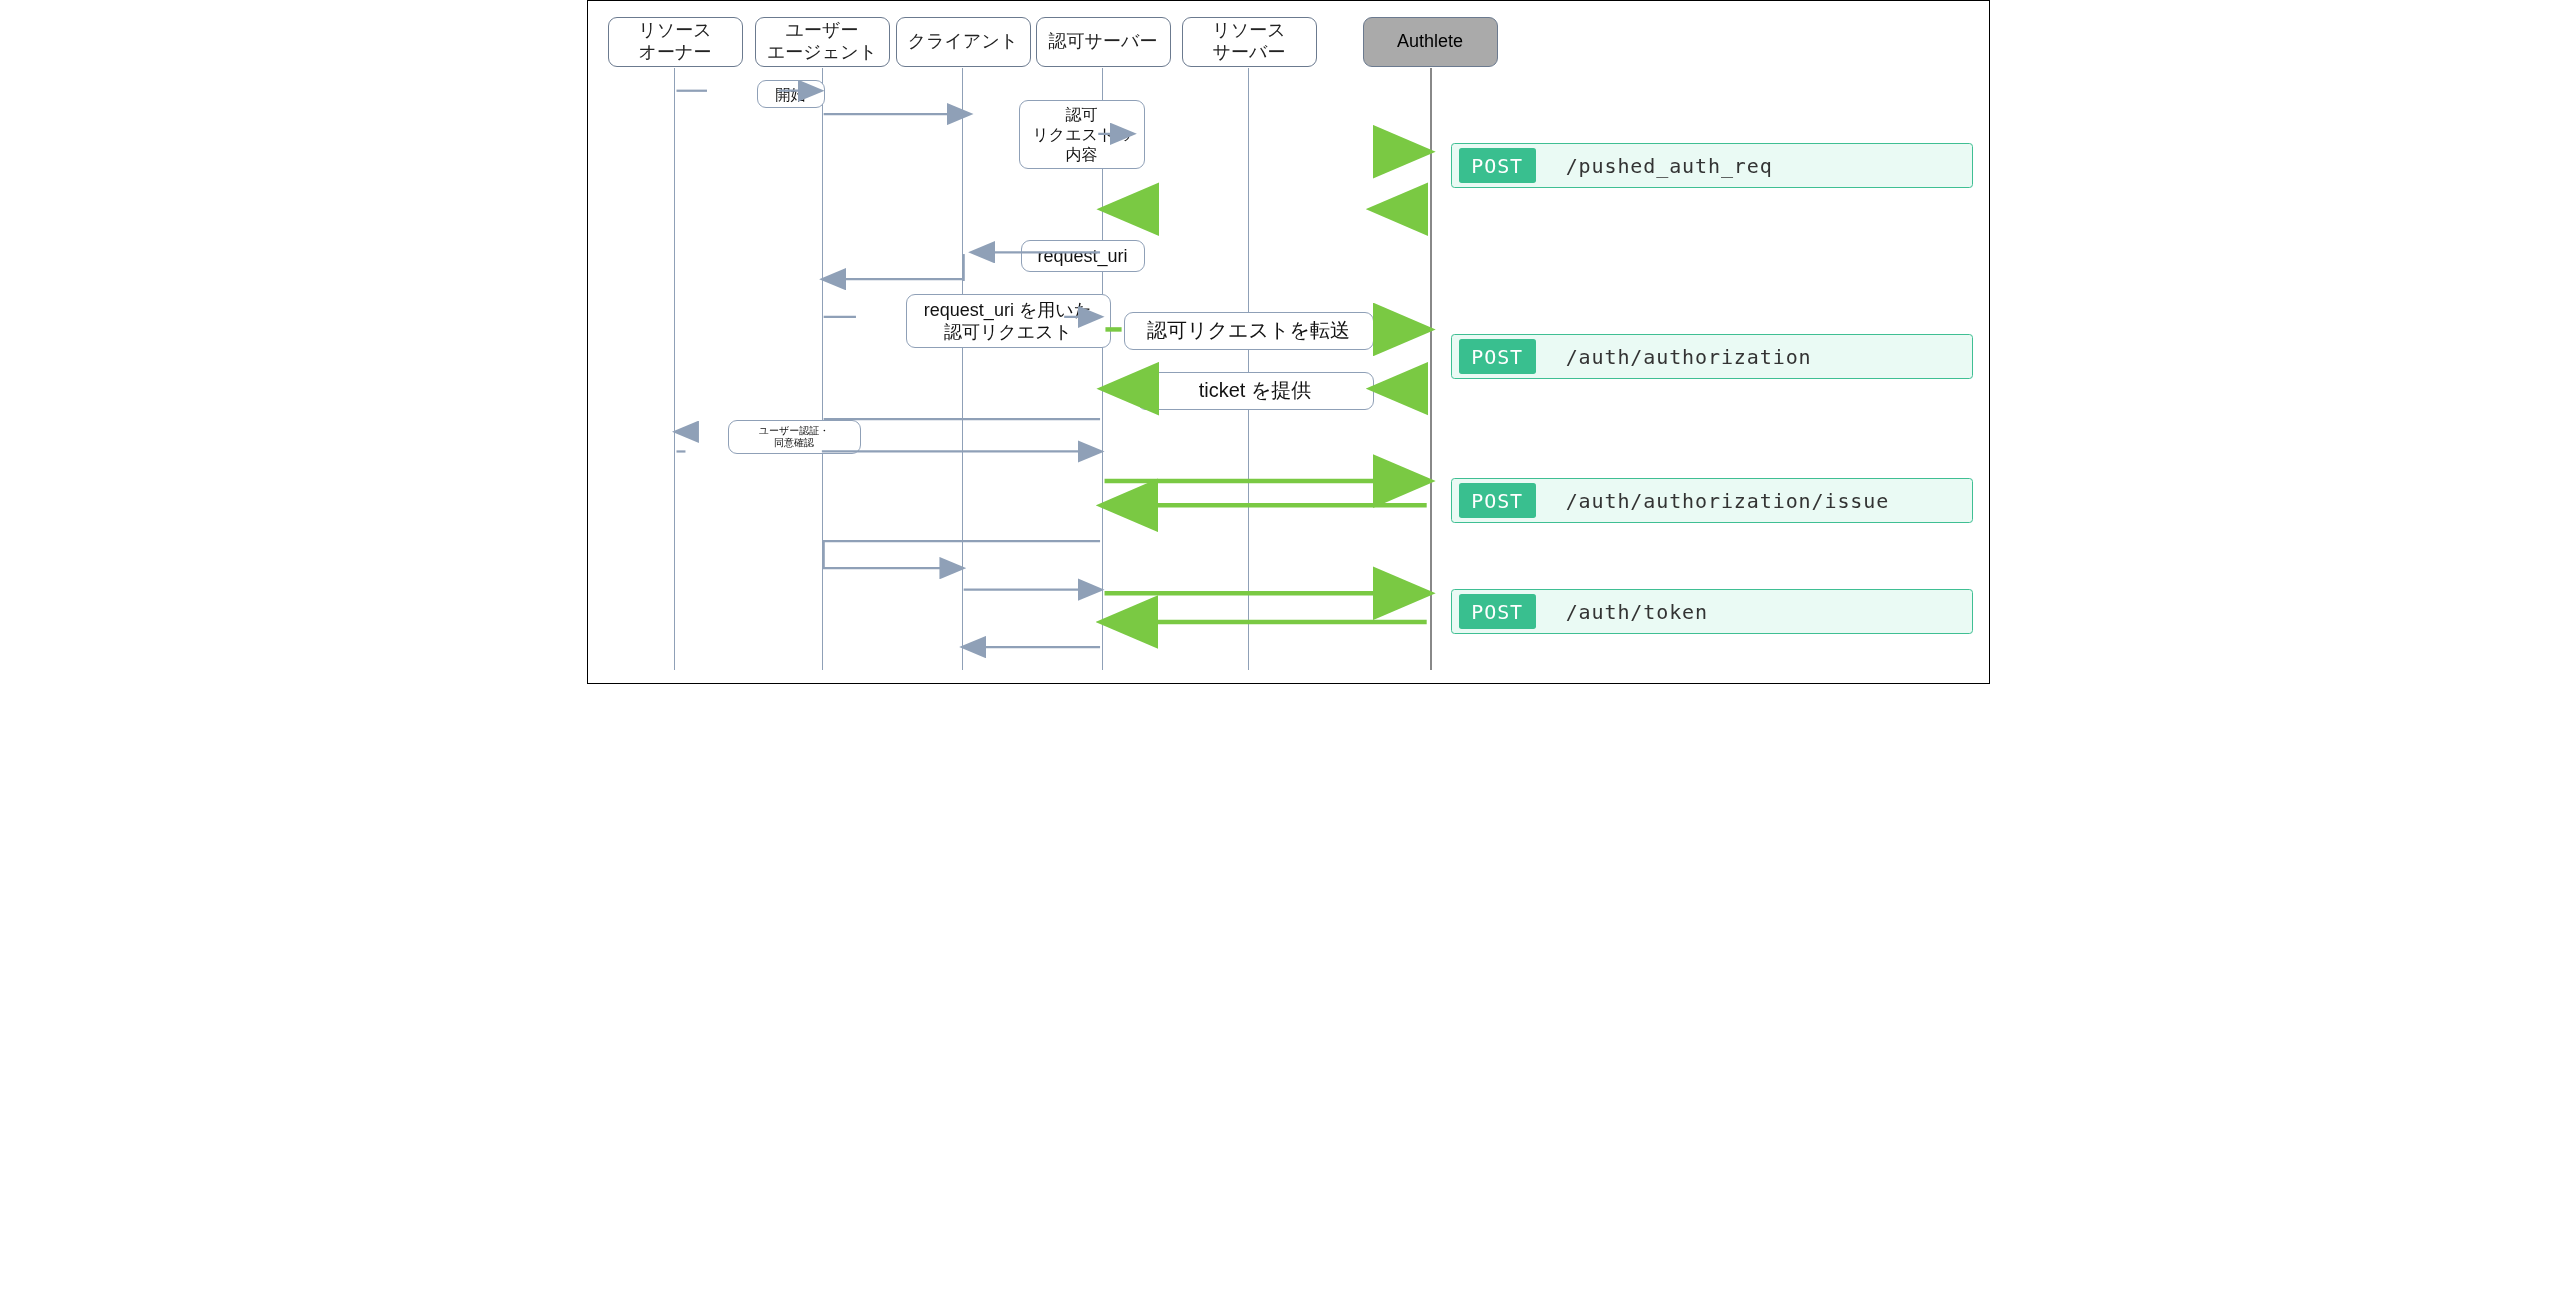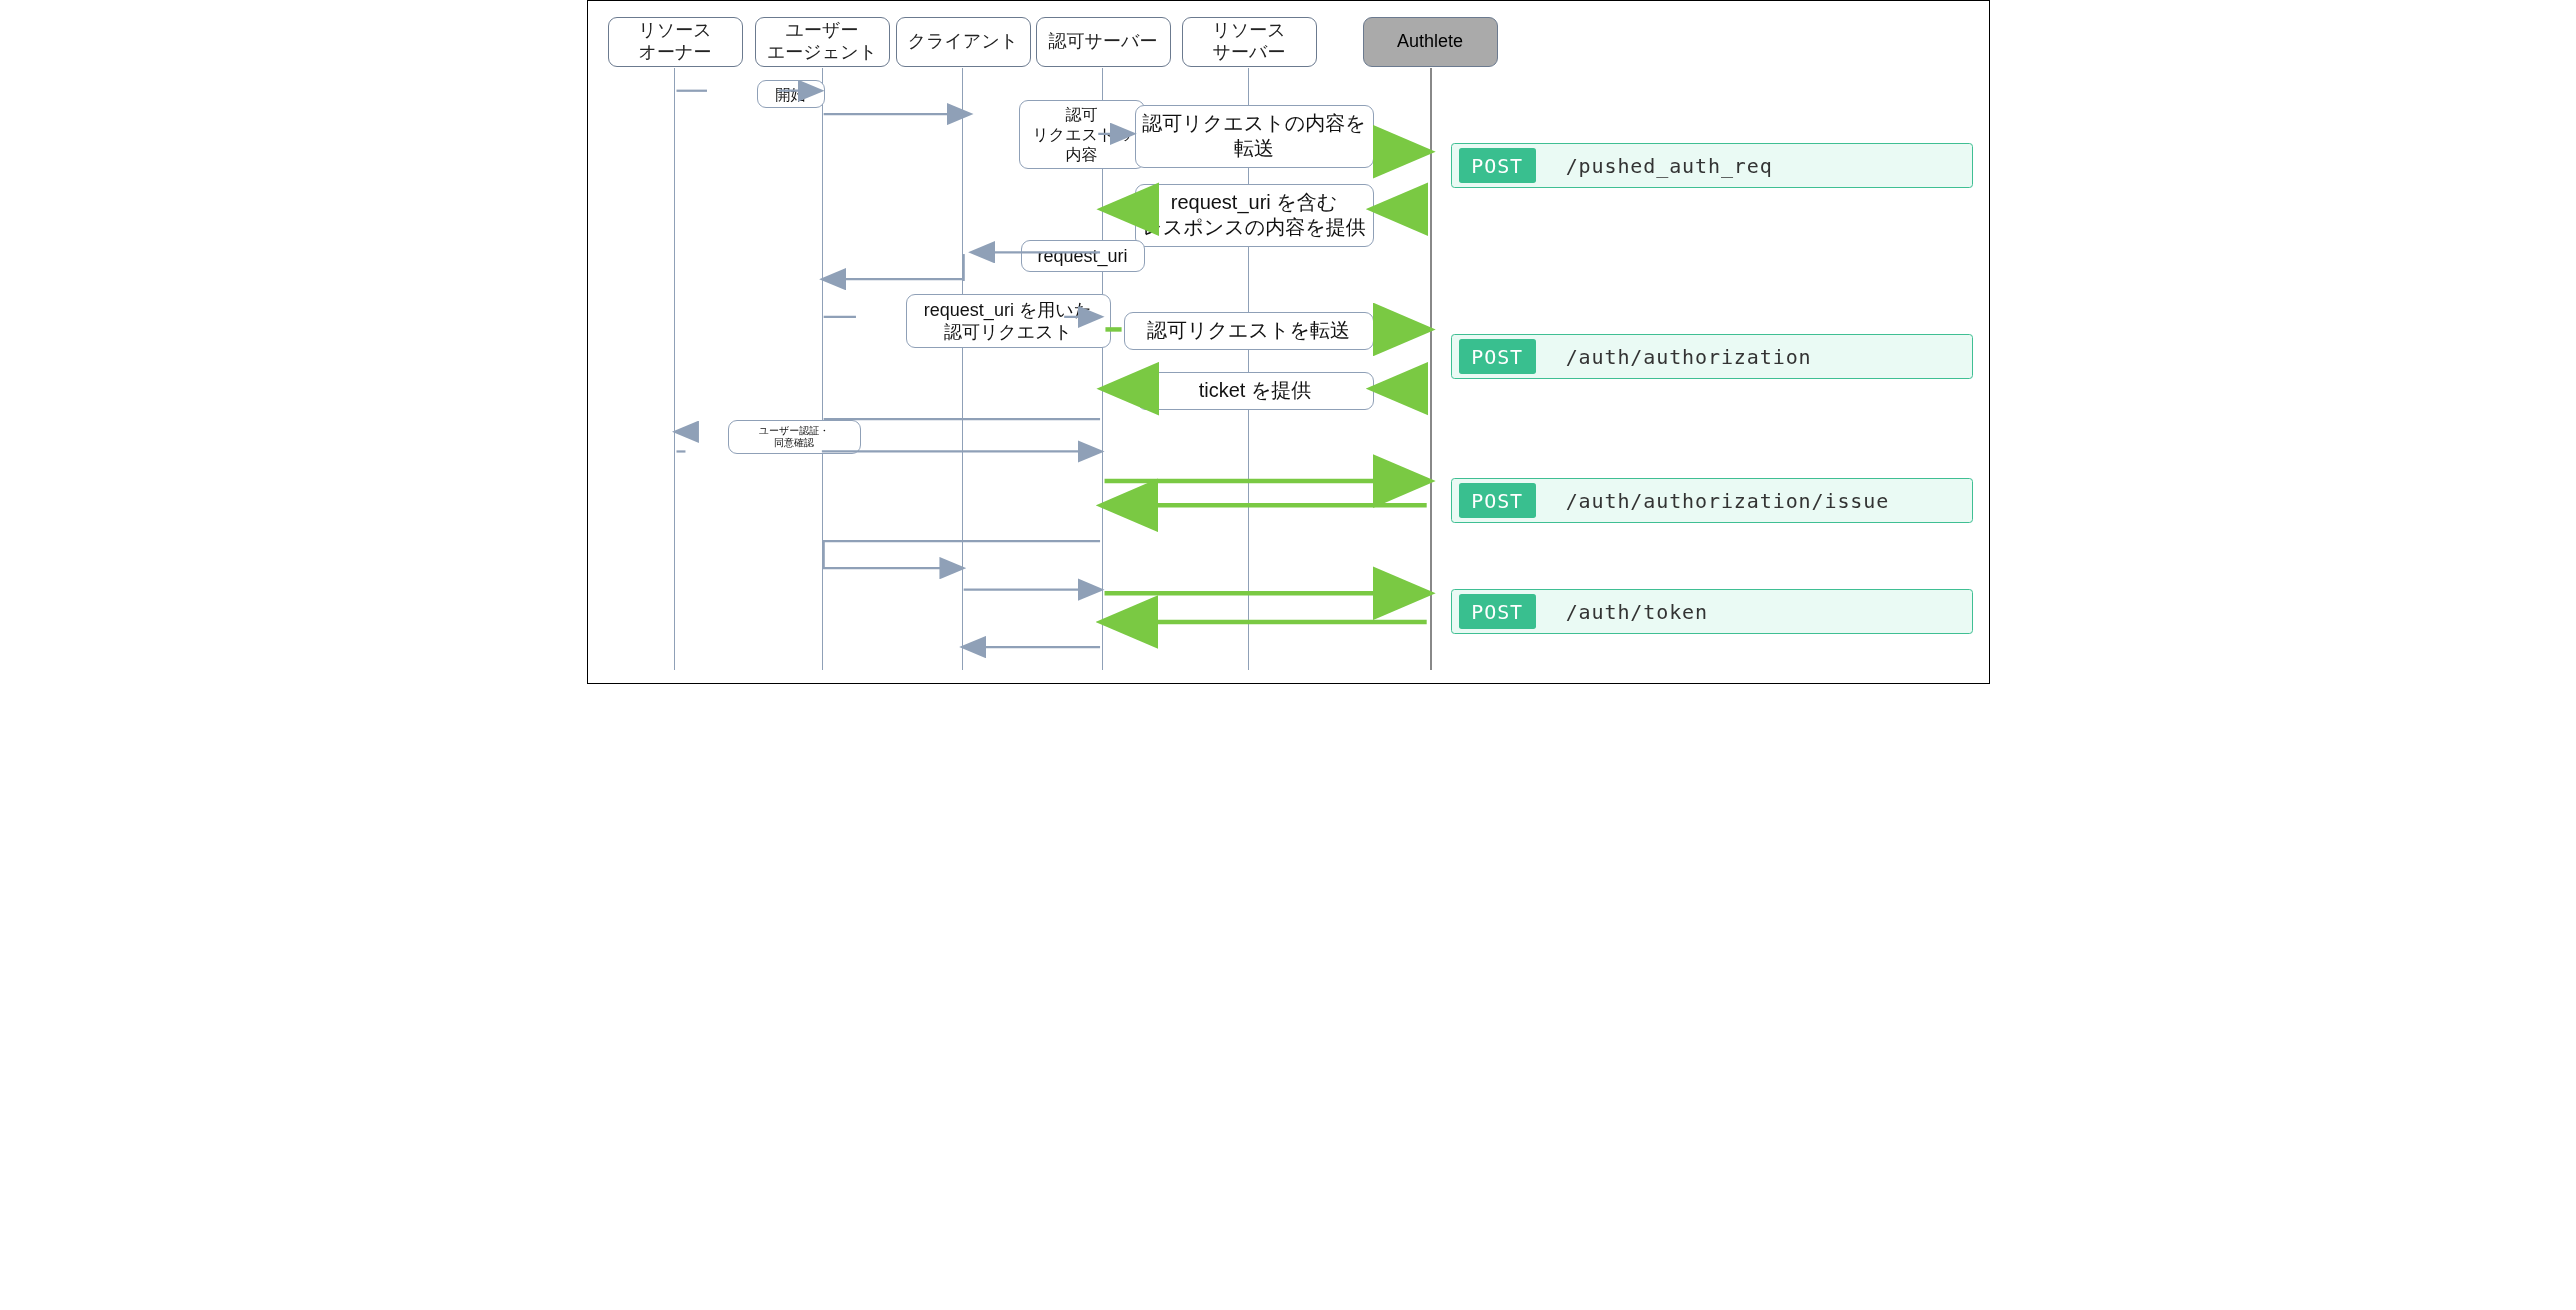--- a/index.html
+++ b/index.html
@@ -119,25 +119,21 @@
   <div class="lifeline" style="left:514px"></div>
   <div class="lifeline" style="left:660px"></div>
   <div class="lifeline auth" style="left:842px"></div>
 
   <div class="msgbox smallbox" style="left:121px; top:79px; width:68px">開始</div>
 
   <div class="msgbox smallbox" style="left:383px; top:99px; width:126px; font-size:16px">認可
 リクエストの
 内容</div>
 
-  <div class="msgbox" style="left:547px; top:104px; width:239px">認可リクエストの内容を
-転送</div>
-
-  <div class="msgbox" style="left:547px; top:183px; width:239px">request_uri を含む
-レスポンスの内容を提供</div>
+
 
   <div class="msgbox smallbox" style="left:385px; top:239px; width:124px; font-size:18px">request_uri</div>
 
   <div class="msgbox smallbox" style="left:270px; top:293px; width:205px; font-size:18px">request_uri を用いた
 認可リクエスト</div>
 
   <div class="msgbox" style="left:536px; top:311px; width:250px">認可リクエストを転送</div>
 
   <div class="msgbox" style="left:549px; top:371px; width:237px">ticket を提供</div>
 

